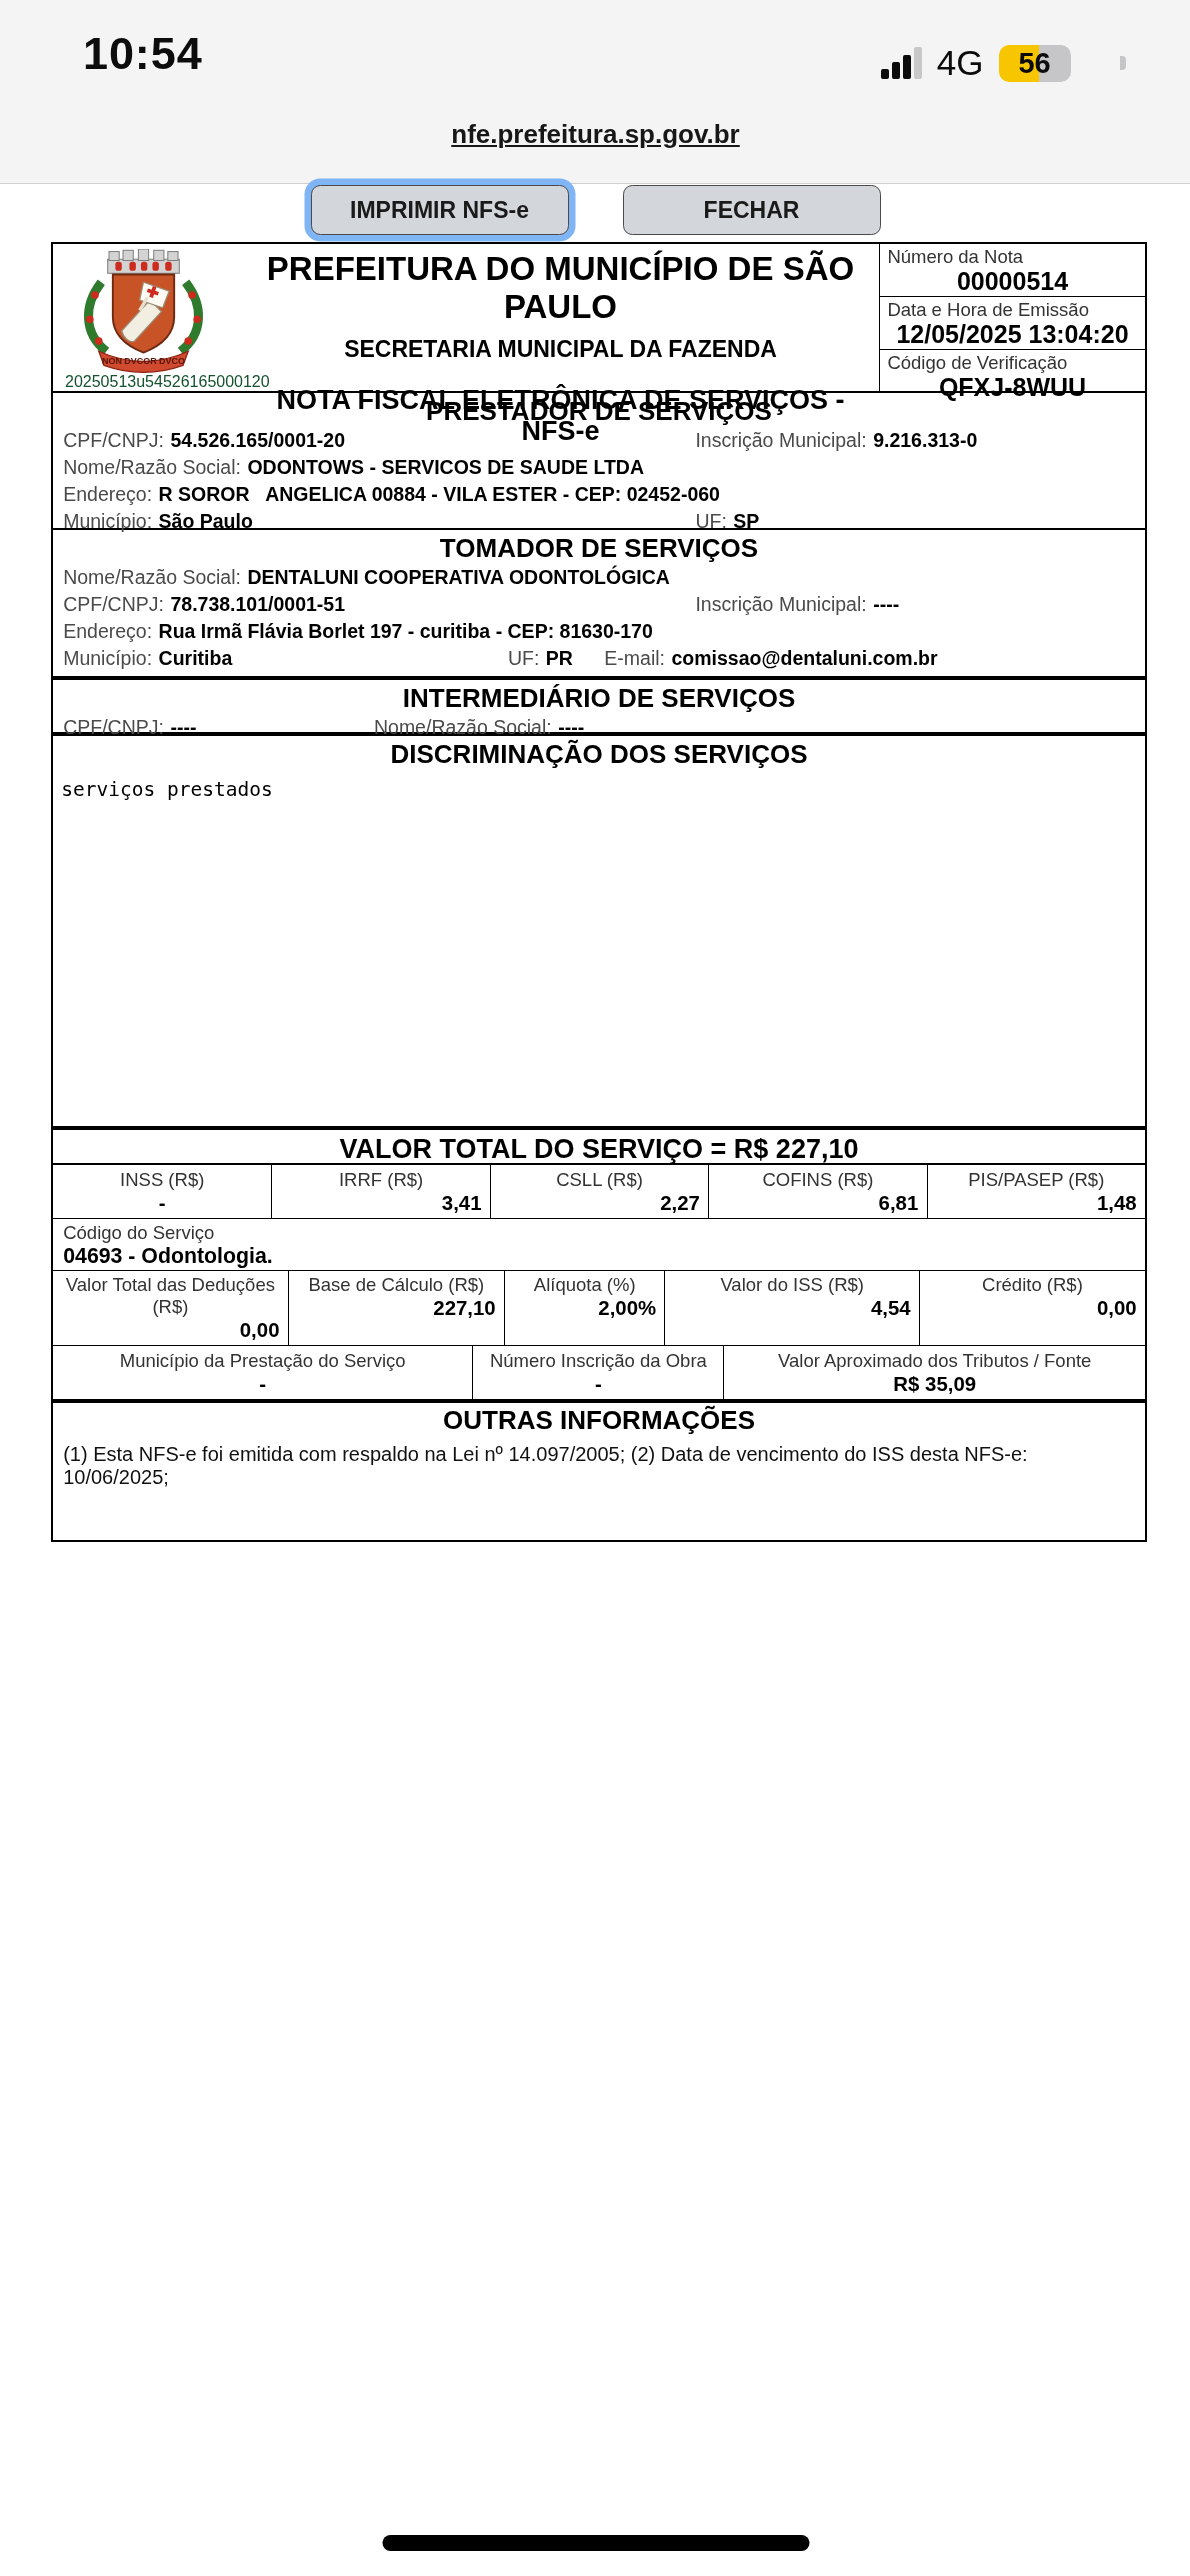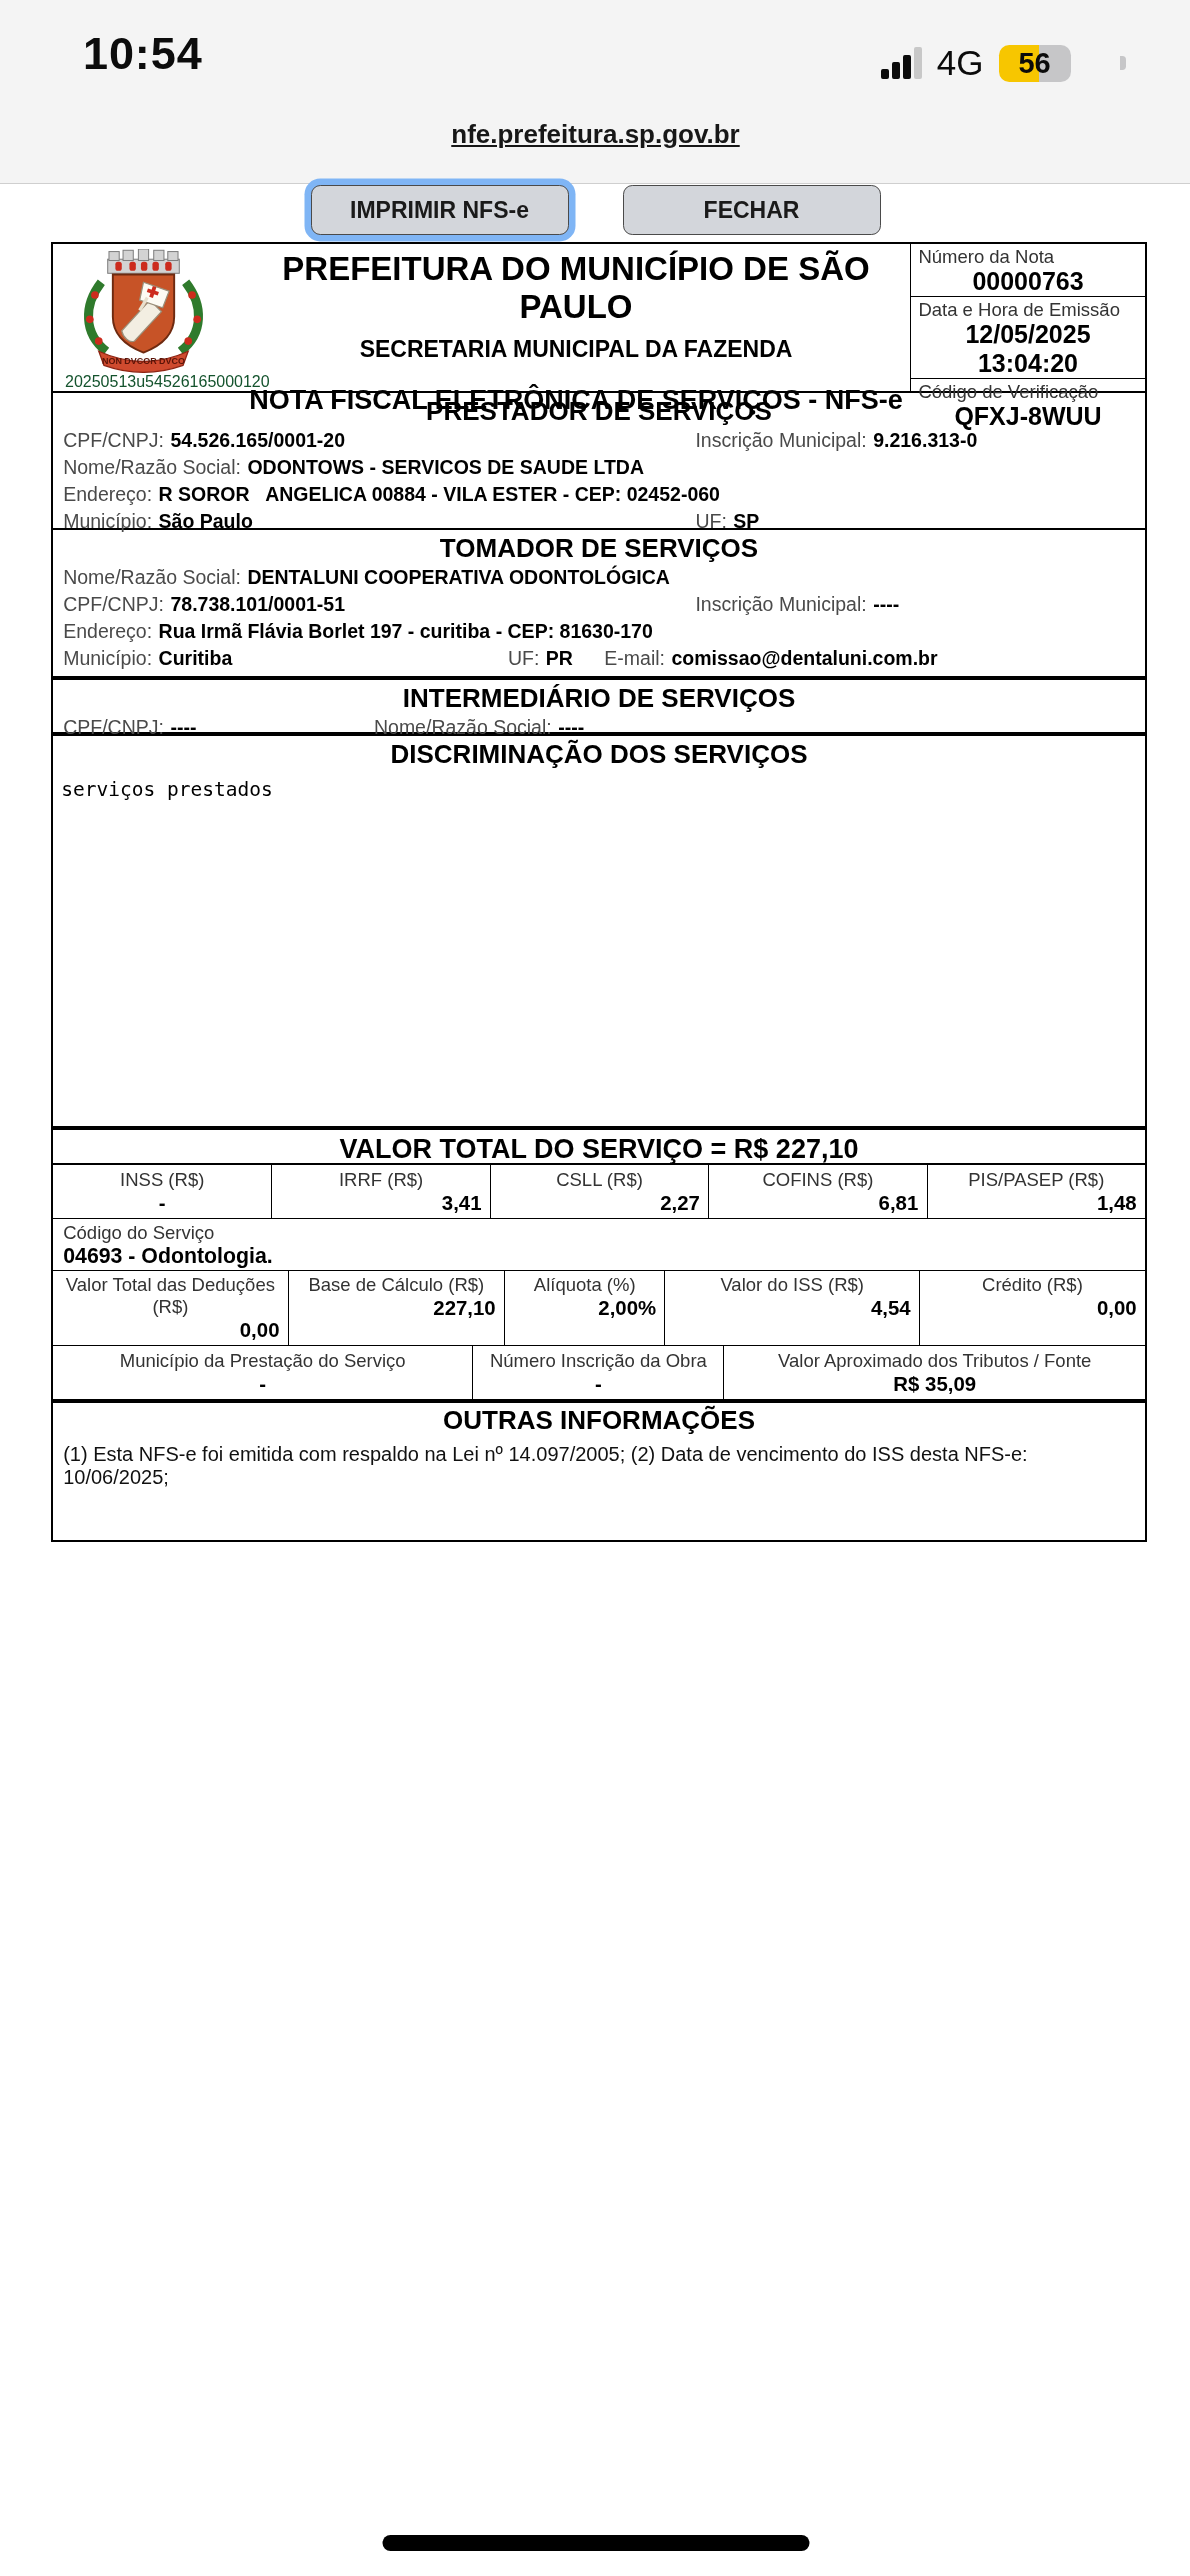--- a/index.html
+++ b/index.html
@@ -60,21 +60,21 @@
   .bt5 { border-top:4.6px solid #000; }
   
   .hdr-row { display:flex; height:147px; }
   .logo-cell { width:189px; position:relative; flex:0 0 auto; }
   .logo-cell svg { position:absolute; top:4.6px; left:20.4px; }
   .logo-code { position:absolute; bottom:0.9px; left:12px; font-size:16px; color:#14532d; white-space:nowrap; }
   .titles { flex:1; text-align:center; padding-top:5.6px; }
   .t1 { font-size:33px; font-weight:bold; }
   .t2 { font-size:23px; font-weight:bold; margin-top:10.2px; }
   .t3 { font-size:27px; font-weight:bold; margin-top:22px; }
-  .info-box { width:235px; flex:0 0 auto; border-left:1.9px solid #000; display:flex; flex-direction:column; }
+  .info-box { width:266px; flex:0 0 auto; border-left:1.9px solid #000; display:flex; flex-direction:column; }
   .info-cell { flex:1; padding:1.9px 7.4px 0; }
   .info-cell + .info-cell { border-top:1.9px solid #000; }
   .info-lbl { font-size:18.5px; color:#333; }
   .info-val { font-size:25px; font-weight:bold; text-align:center; margin-top:-0.9px; }
   
   .sec-title { text-align:center; font-weight:bold; font-size:26px; padding-top:2.8px; }
   .frow { display:flex; padding:0 10.2px; font-size:19.5px; line-height:27px; }
   .lab { color:#4a4a4a; white-space:pre; }
   .val { color:#000; font-weight:bold; white-space:pre-wrap; margin-left:6.5px; }
   .grp { display:flex; }
@@ -185,21 +185,21 @@
         <div class="logo-code">20250513u54526165000120</div>
       </div>
       <div class="titles">
         <div class="t1">PREFEITURA DO MUNICÍPIO DE SÃO PAULO</div>
         <div class="t2">SECRETARIA MUNICIPAL DA FAZENDA</div>
         <div class="t3">NOTA FISCAL ELETRÔNICA DE SERVIÇOS - NFS-e</div>
       </div>
       <div class="info-box">
         <div class="info-cell">
           <div class="info-lbl">Número da Nota</div>
-          <div class="info-val">00000763</div>
+          <div class="info-val">00000514</div>
         </div>
         <div class="info-cell">
           <div class="info-lbl">Data e Hora de Emissão</div>
           <div class="info-val">12/05/2025 13:04:20</div>
         </div>
         <div class="info-cell">
           <div class="info-lbl">Código de Verificação</div>
           <div class="info-val">QFXJ-8WUU</div>
         </div>
       </div>

